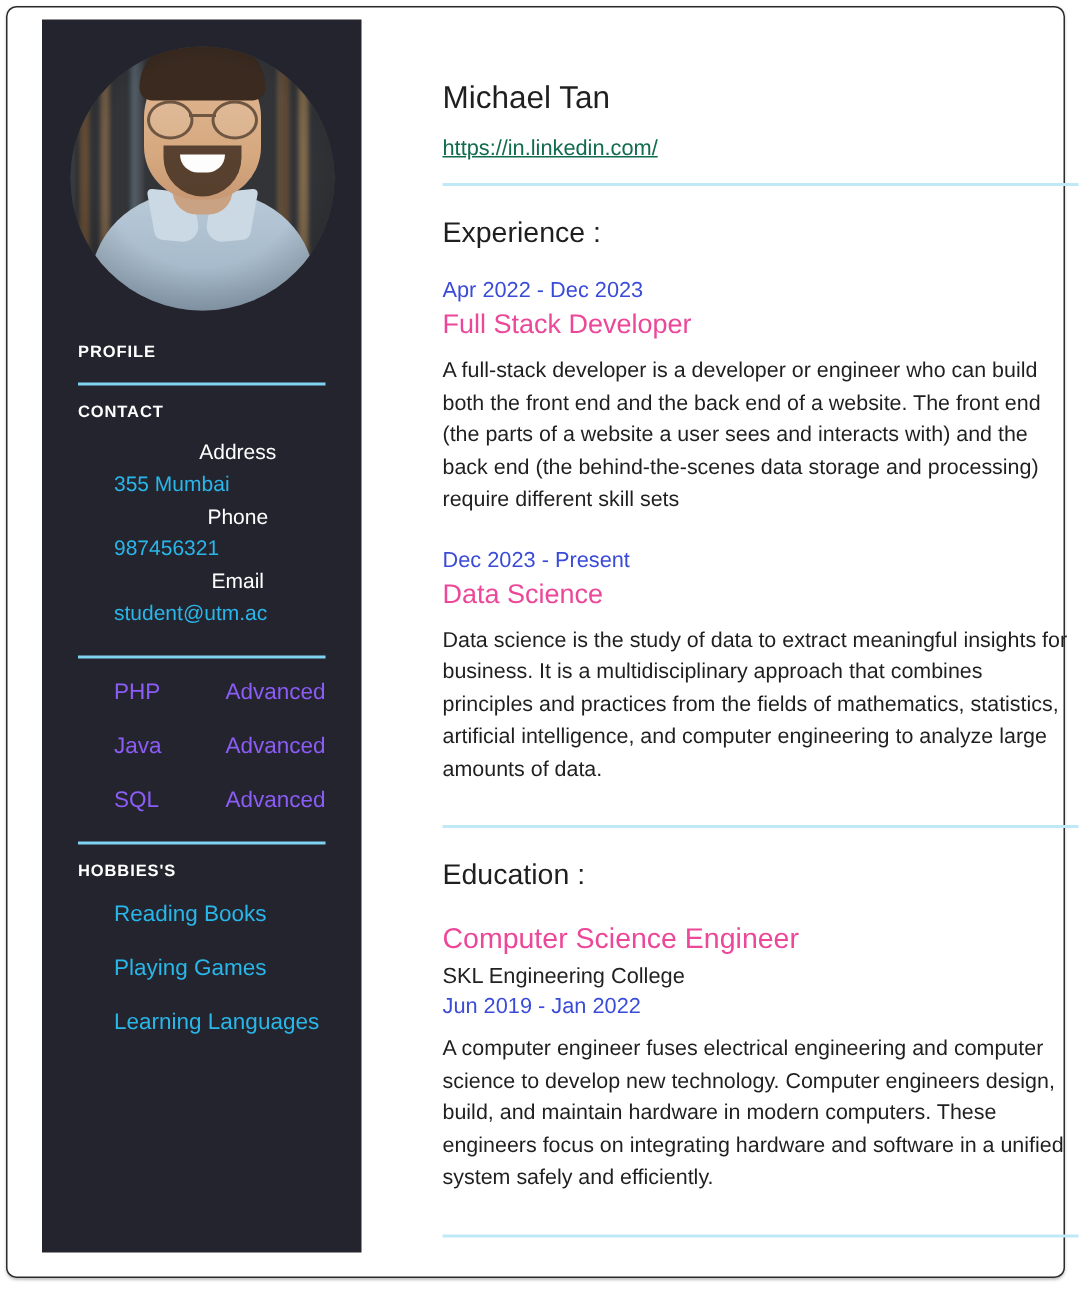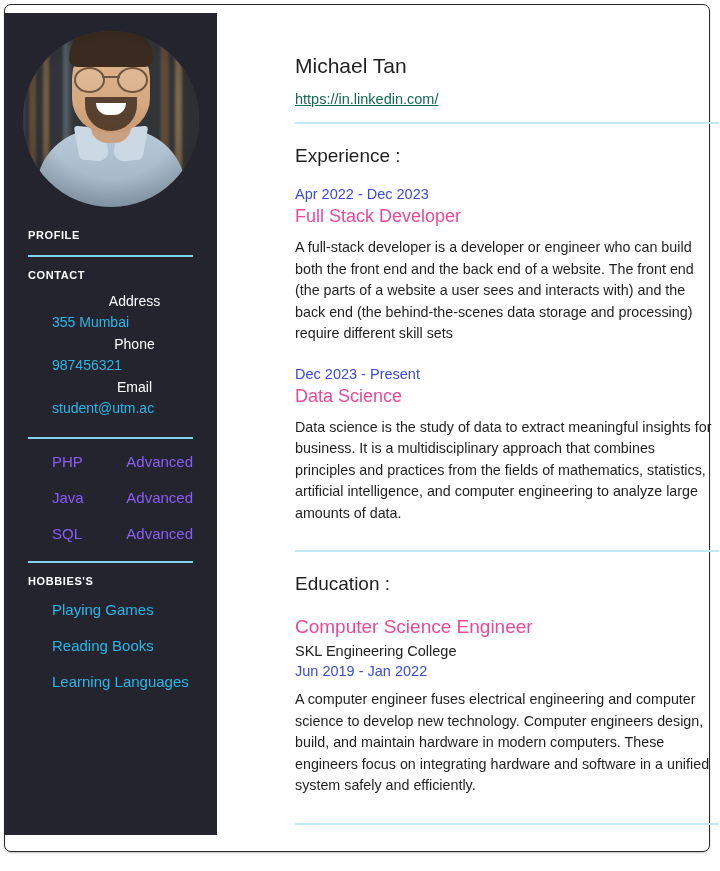--- a/index.html
+++ b/index.html
@@ -32,21 +32,21 @@
     position: absolute;
     inset: 0;
     display: flex;
     overflow: hidden;
     border-radius: 6px;
   }
 
   
   .sidebar {
     position: absolute;
-    left: 4px;
+    left: 28px;
     top: 13px;
     width: 213px;
     height: 822px;
     background: #24242f;
     box-sizing: border-box;
     padding: 0;
   }
   .avatar-wrap {
     width: 176px;
     height: 176px;
@@ -325,22 +325,22 @@
         <span class="skill-name">SQL</span>
         <span class="skill-level">Advanced</span>
       </div>
     </div>
 
     <div class="side-rule tight"></div>
 
     <p class="side-label">HOBBIES'S</p>
 
     <div class="hobby-list">
+      <div class="hobby-item">Reading Books</div>
       <div class="hobby-item">Playing Games</div>
-      <div class="hobby-item">Reading Books</div>
       <div class="hobby-item">Learning Languages</div>
     </div>
   </aside>
 
   <main class="main">
 
     <h1 class="name">Michael Tan</h1>
 
     <a class="profile-link" href="#">https://in.linkedin.com/</a>
 

